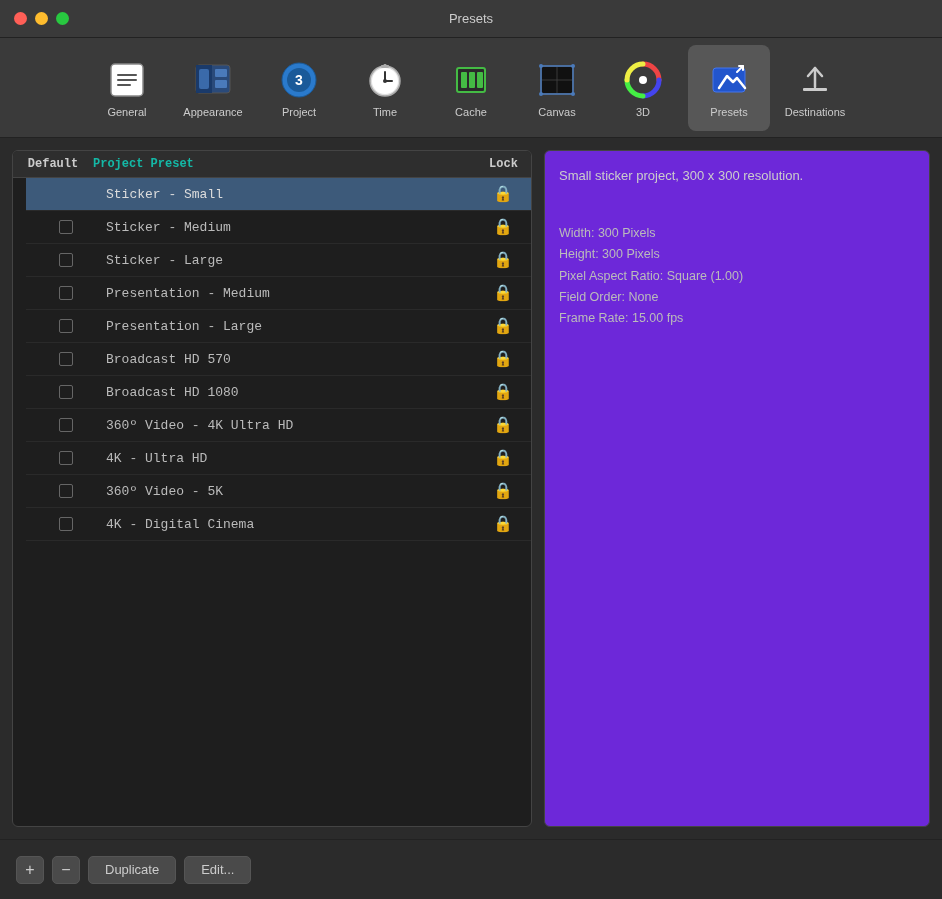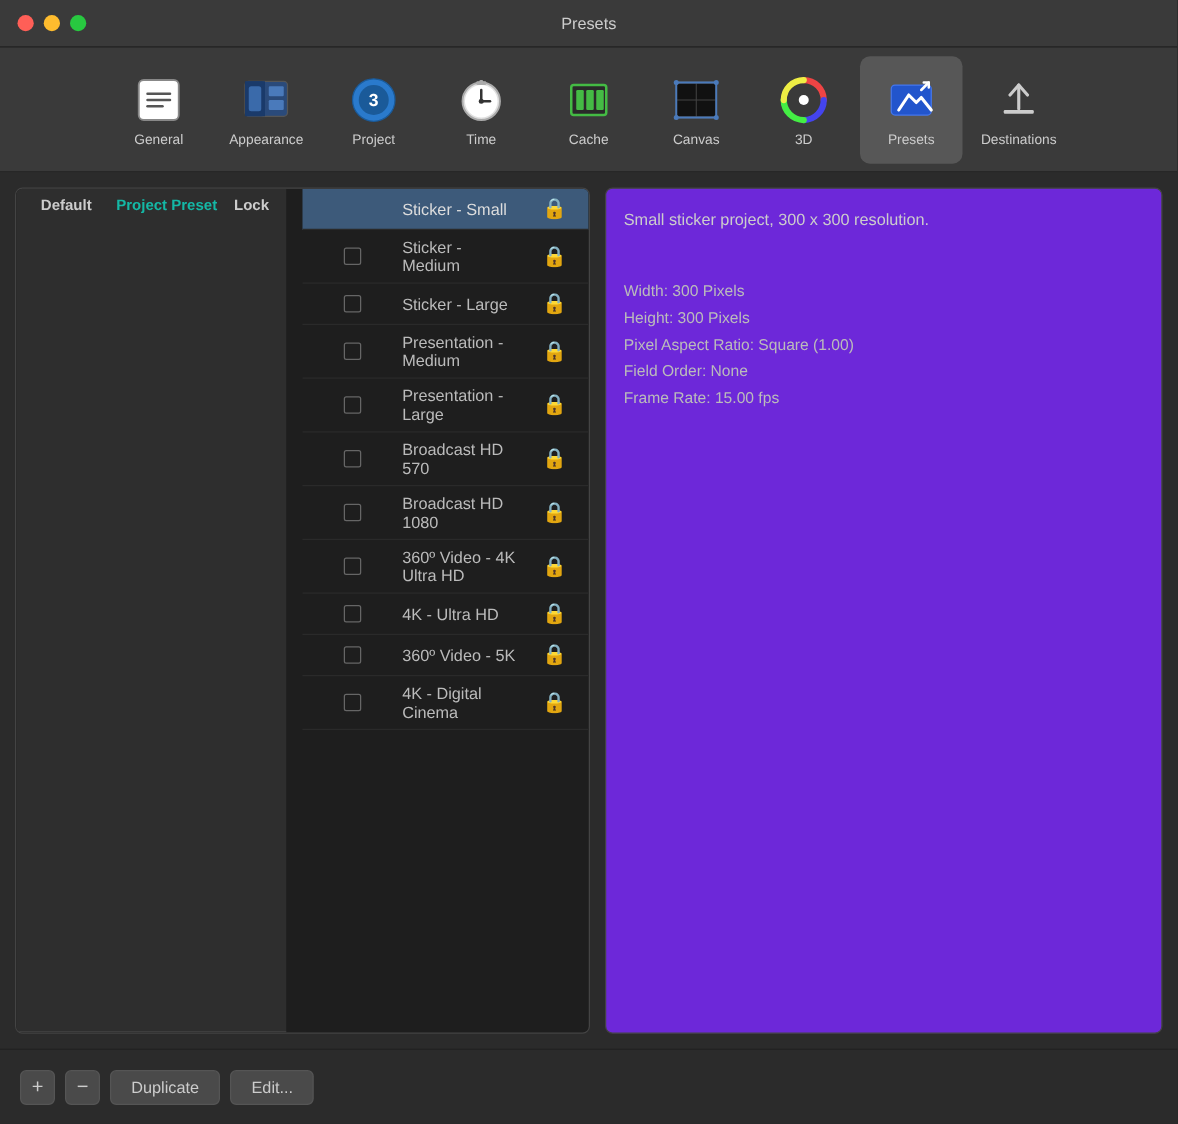--- a/index.html
+++ b/index.html
@@ -88,27 +88,28 @@
     
     .main-content {
       display: flex;
       height: calc(899px - 38px - 100px - 60px);
       padding: 12px;
       gap: 12px;
     }
 
     
     .preset-panel {
-      width: 460px;
+      width: 520px;
       background: #1e1e1e;
       border-radius: 6px;
       border: 1px solid #444;
       display: flex;
-      flex-direction: row;
+      flex-direction: column;
       overflow: hidden;
+      font-family: Liberation Mono, monospace;
     }
 
     .preset-table-header {
       display: flex;
       background: #2e2e2e;
       border-bottom: 1px solid #444;
       padding: 6px 0;
     }
     .col-default {
       width: 80px;

